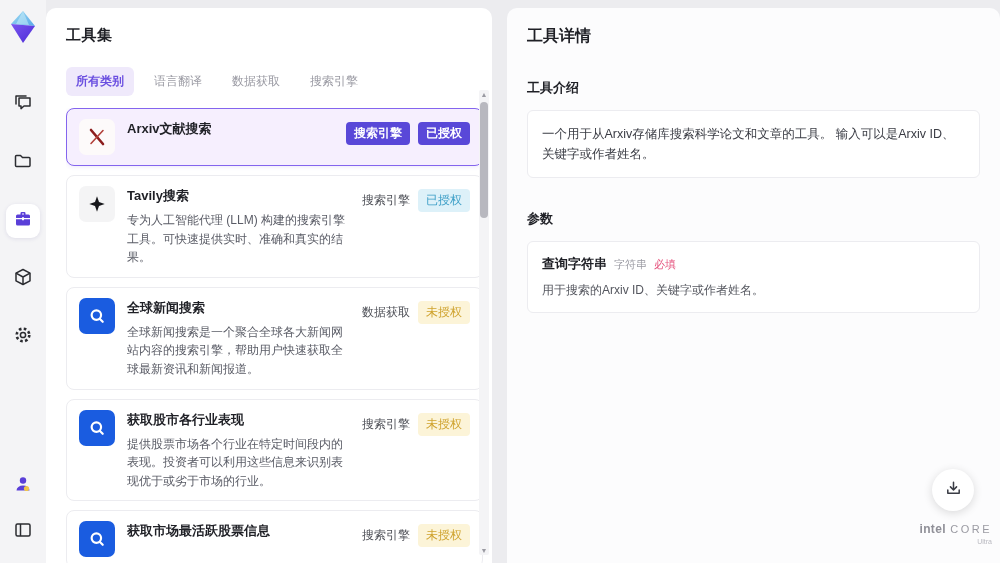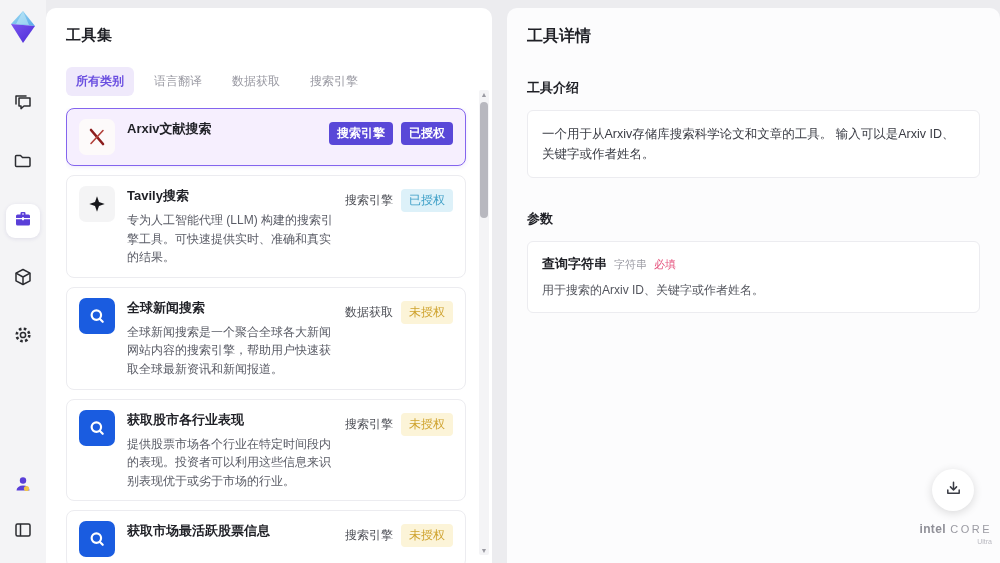--- a/index.html
+++ b/index.html
@@ -21,21 +21,21 @@
   .main { flex:1; display:flex; padding-top:8px; gap:15px; }
   .panel { background:#ffffff; border-radius:10px 10px 0 0; }
 
   
   .list-panel { width:446px; position:relative; padding:18px 0 0 20px; }
   .page-title { font-size:15px; font-weight:bold; letter-spacing:.5px; }
   .tabs { display:flex; align-items:center; gap:10px; margin:22px 0 12px; }
   .tab { font-size:12px; color:#9a9aa3; padding:6px 10px; border-radius:6px; cursor:pointer; white-space:nowrap; }
   .tab.active { background:#efe9fb; color:#6a4ee0; font-weight:bold; }
 
-  .tool-list { height:455px; overflow:hidden; padding-right:26px; }
+  .tool-list { height:455px; overflow:hidden; padding-right:9px; }
   .card { display:flex; gap:12px; align-items:flex-start; border:1px solid #ececf0; border-radius:8px; padding:10px 12px; margin-bottom:9px; background:#fff; cursor:pointer; }
   .card.selected { background:#f6effe; border:1.5px solid #8465ee; box-shadow:0 1px 4px rgba(110,70,220,.12); }
   .card-icon { width:36px; height:36px; border-radius:7px; background:#f4f4f5; display:flex; align-items:center; justify-content:center; flex-shrink:0; }
   .card-icon.arxiv-icon { background:#fdfafa; }
   .card-icon.news-search-icon { background:#1a5ce0; }
   .card-body { flex:1; min-width:0; }
   .card-title { font-size:13px; font-weight:bold; color:#1f2026; margin-top:1px; }
   .card-desc { font-size:12px; color:#5a5c66; line-height:1.55; margin-top:6px; }
   .card.selected .card-desc { color:#5f5a78; }
   .card-tags { display:flex; gap:8px; align-items:center; white-space:nowrap; margin-top:3px; }

